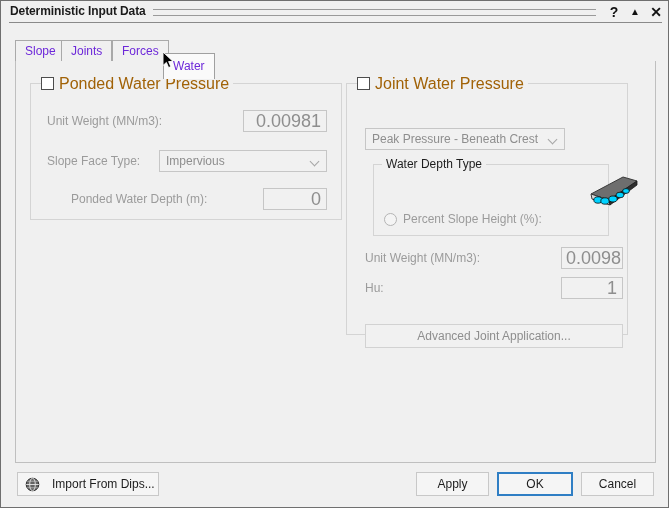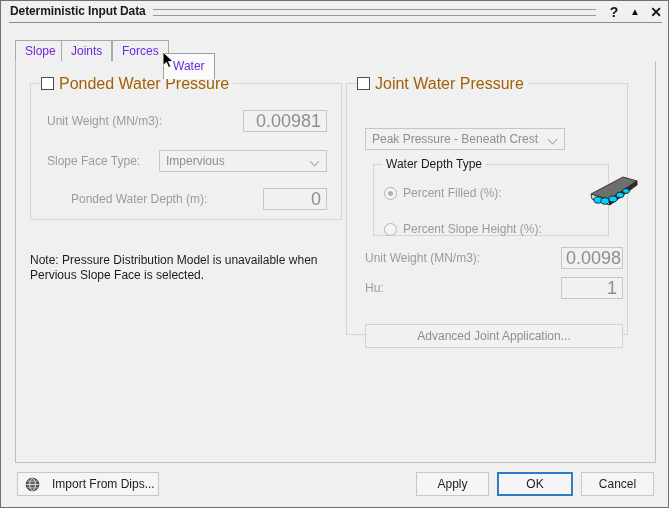--- a/index.html
+++ b/index.html
@@ -353,42 +353,37 @@
       <div class="fld-label" style="left:16px; top:70px;">Slope Face Type:</div>
       <div class="combo" style="left:128px; top:66px; width:168px;">
         <span class="cb-text">Impervious</span>
         <span class="cb-arrow"></span>
       </div>
 
       <div class="fld-label" style="left:16px; top:108px;margin-left:24px;">Ponded Water Depth (m):</div>
       <div class="textbox" style="left:232px; top:104px; width:64px;">0</div>
     </div>
 
-    <div class="note" style="left:14px; top:192px;">Note: Pressure Distribution Model is unavailable when Pervious Slope Face is selected.</div>
 
     <div class="group" style="left:330px; top:22px; width:282px; height:252px;">
       <div class="grp-check-cap">
         <span class="chk"></span>
         <span class="lbl">Joint Water Pressure</span>
       </div>
 
       <div class="combo" style="left:18px; top:44px; width:200px;">
         <span class="cb-text">Peak Pressure - Beneath Crest</span>
         <span class="cb-arrow"></span>
       </div>
 
       <div class="group" style="left:26px; top:80px; width:236px; height:72px;">
         <div class="group-title" style="left:8px;">Water Depth Type</div>
 
-        <div class="radio-row" style="left:10px; top:21px;">
-          <span class="radio checked"></span>
-          <span class="rlbl">Percent Filled (%):</span>
-        </div>
-
-        <div class="radio-row" style="left:10px; top:47px;margin-top:10px;">
+
+        <div class="radio-row" style="left:10px; top:47px;">
           <span class="radio"></span>
           <span class="rlbl">Percent Slope Height (%):</span>
         </div>
       </div>
 
       <div class="fld-label" style="left:18px; top:167px;">Unit Weight (MN/m3):</div>
       <div class="textbox" style="left:214px; top:163px; width:62px;">0.00981</div>
 
       <div class="fld-label" style="left:18px; top:197px;">Hu:</div>
       <div class="textbox" style="left:214px; top:193px; width:62px;">1</div>

